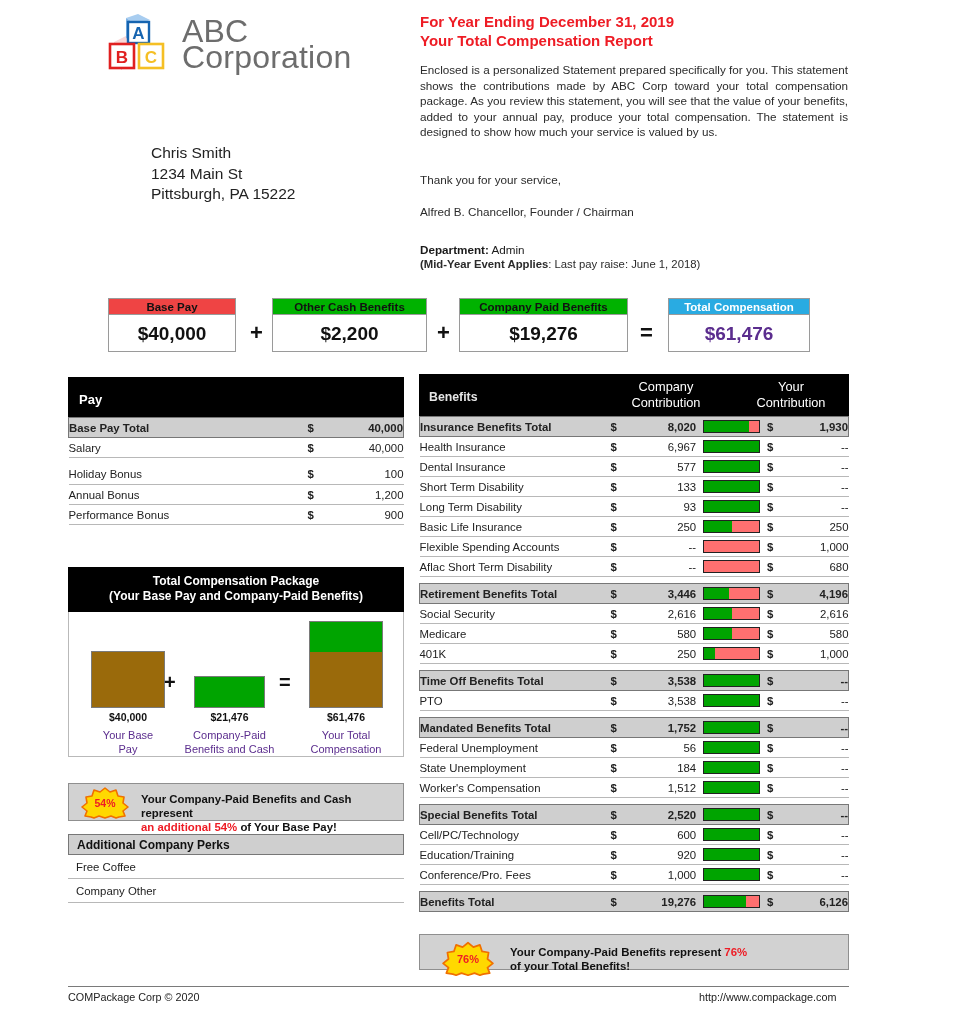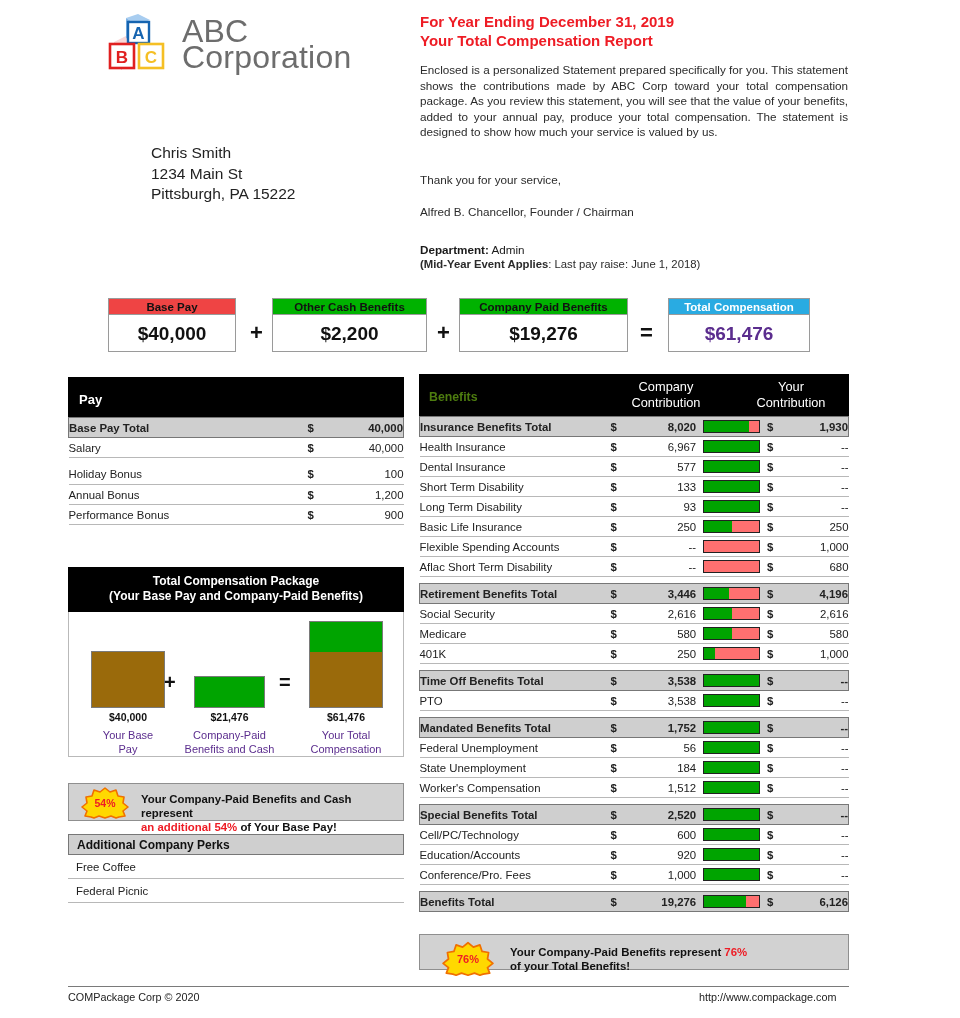--- a/index.html
+++ b/index.html
@@ -83,21 +83,21 @@
   tr.group td:first-child { border-left:1px solid #777; }
   tr.group td:last-child { border-right:1px solid #777; }
   tr.item td { border-bottom:1px solid #b8b8b8; background:#fff; }
   tr.spacer td { height:7px; border:none !important; background:#fff; }
   td.lbl  { padding-left:8px; text-align:left; white-space:nowrap; }
   td.cur  { width:16px; text-align:left; font-weight:bold; }
   td.amt  { text-align:right; padding-right:9px; white-space:nowrap; }
 
   
   .ben-head { height:42px; position:relative; }
-  .ben-head .bl { position:absolute; left:9px; top:15px; font-size:12.3px; font-weight:bold; color:#4d7c0f; }
+  .ben-head .bl { position:absolute; left:9px; top:15px; font-size:12.3px; font-weight:bold; color:#e5e5e5; }
   .ben-head .c1 { position:absolute; left:186px; top:4px; width:120px; text-align:center;
                   font-size:12.8px; color:#fff; line-height:16px; }
   .ben-head .c2 { position:absolute; left:316px; top:4px; width:110px; text-align:center;
                   font-size:12.8px; color:#fff; line-height:16px; }
 
   td.bar-cell { width:66px; padding:0 4px; }
   .bar {
     position:relative; width:57px; height:13px;
     border:1px solid #222; background:#ff7070;
     display:block; margin:0 auto; overflow:hidden;
@@ -538,21 +538,21 @@
             <td class="amt" style="width: 62px;">600</td>
             <td class="bar-cell">
               <span class="bar">
                 <i style="width: 100%;"></i>
               </span>
             </td>
             <td class="cur" style="width: 18px;">$</td>
             <td class="amt" style="width: 58px;">--</td>
           </tr>
           <tr class="item">
-            <td class="lbl" style="width: 178px;">Education/Accounts</td>
+            <td class="lbl" style="width: 178px;">Education/Training</td>
             <td class="cur" style="width: 18px;">$</td>
             <td class="amt" style="width: 62px;">920</td>
             <td class="bar-cell">
               <span class="bar">
                 <i style="width: 100%;"></i>
               </span>
             </td>
             <td class="cur" style="width: 18px;">$</td>
             <td class="amt" style="width: 58px;">--</td>
           </tr>
@@ -633,21 +633,21 @@
     <div class="txt">
       <span>Your Company-Paid Benefits and Cash represent</span><br>
       <span class="red">an additional 54%</span><span> of Your Base Pay!</span>
     </div>
   </div>
 
   <div class="perks">
     <div class="perks-head">Additional Company Perks</div>
     <div id="perk-list">
         <div class="perk-row">Free Coffee</div>
-        <div class="perk-row">Federal Picnic</div>
+        <div class="perk-row">Company Other</div>
       </div>
   </div>
 
   <div class="callout callout-right">
     <div class="burst">
       <svg viewBox="0 0 48 32" width="52" height="36">
         <path d="M24 1 L29 5 L35 3 L37 9 L43 10 L42 16 L47 20 L42 24 L44 29 L38 30 L35 31 L30 29 L24 31 L18 29 L13 31 L10 30 L4 29 L6 24 L1 20 L6 16 L5 10 L11 9 L13 3 L19 5 Z" fill="#ffd800" stroke="#f07000" stroke-width="1.6" stroke-linejoin="round"></path>
       </svg>
       <div class="pct">76%</div>
     </div>

